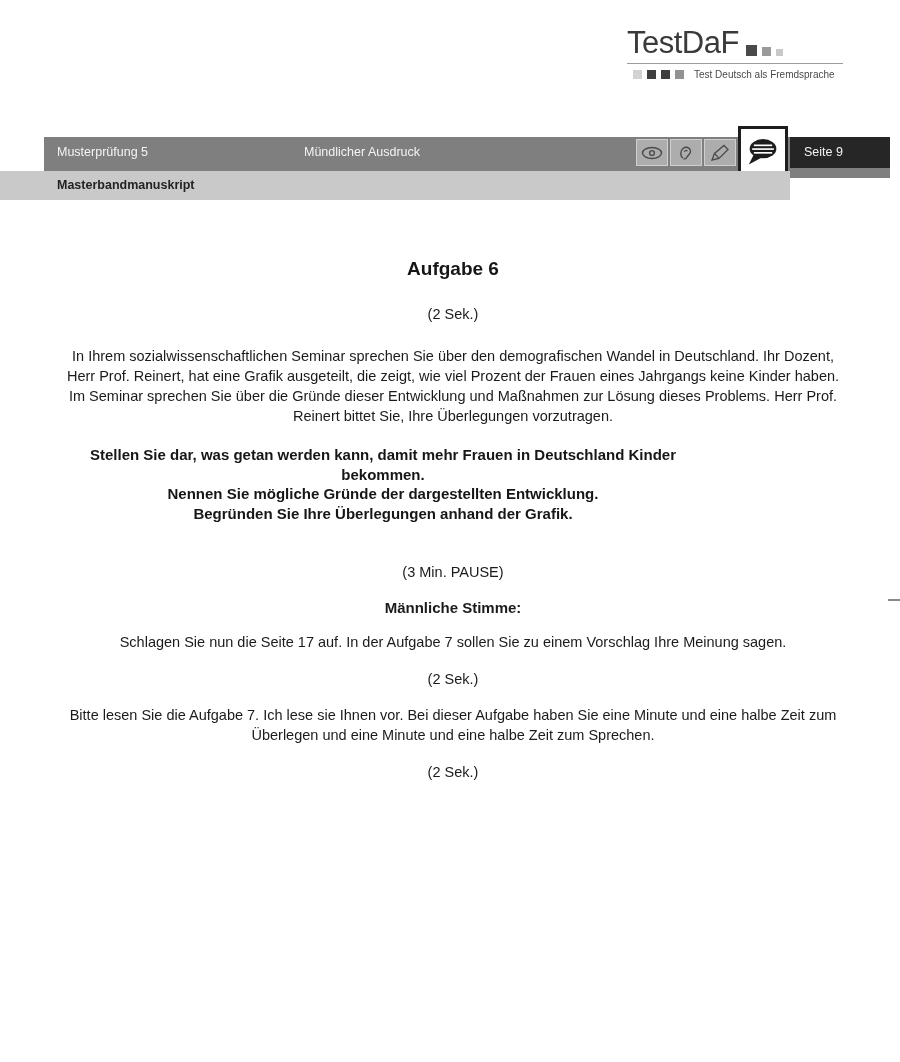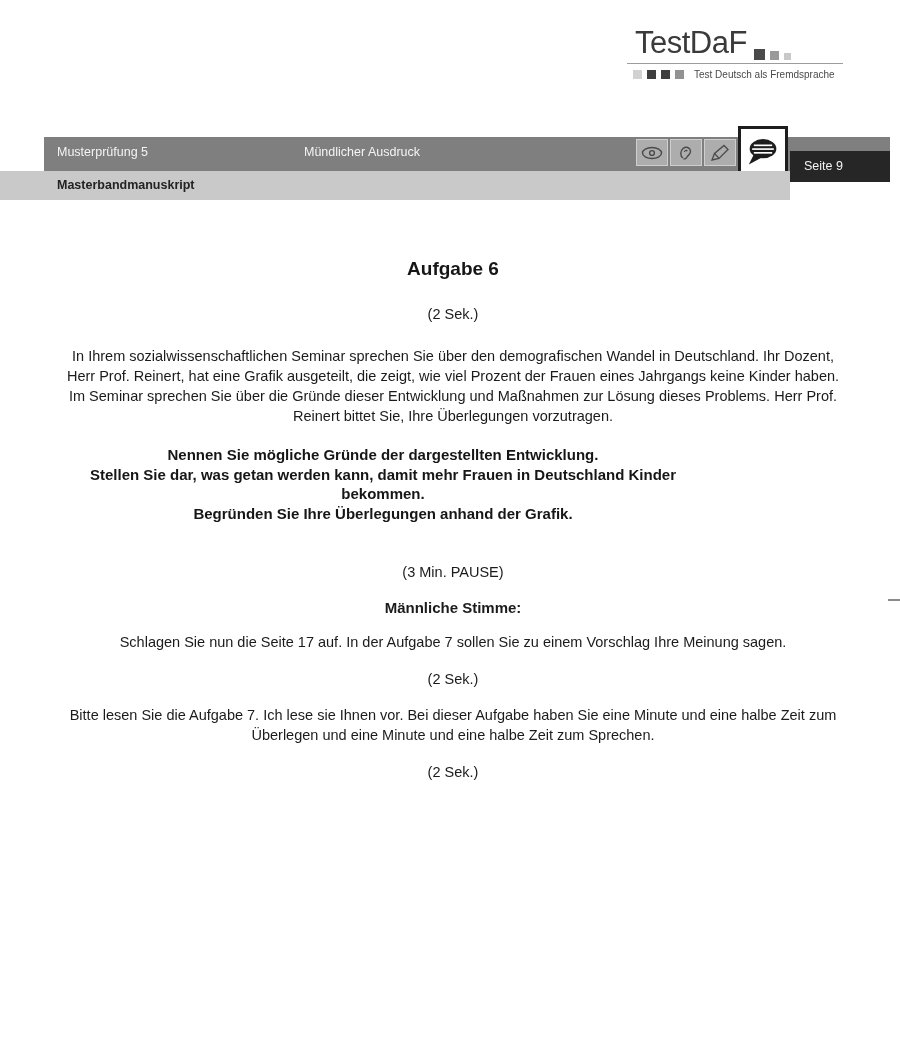--- a/index.html
+++ b/index.html
@@ -5,21 +5,21 @@
   * { margin:0; padding:0; box-sizing:border-box; }
   html,body { background:#ffffff; }
   body { font-family:"Liberation Sans", sans-serif; color:#1b1b1b; }
   .page {
     position:relative; width:900px; height:1062px; background:#ffffff;
     overflow:hidden; margin:0 auto;
   }
 
   
   .logo { position:absolute; left:627px; top:26px; width:216px; }
-  .logo-row1 { display:flex; align-items:flex-end;margin-left:8px; }
+  .logo-row1 { display:flex; align-items:center; }
   .logo-brand { font-size:31px; font-weight:400; color:#3a3a3a; letter-spacing:-0.5px; line-height:34px; }
   .sq { display:inline-block; }
   .lsq1 { width:11px; height:11px; background:#4a4a4a; margin:14px 0 0 7px; }
   .lsq2 { width:9px;  height:9px;  background:#9a9a9a; margin:16px 0 0 5px; }
   .lsq3 { width:7px;  height:7px;  background:#c8c8c8; margin:18px 0 0 5px; }
   .logo-line { height:1px; background:#9c9c9c; margin:3px 0 5px 0; width:100%; }
   .logo-row2 { display:flex; align-items:center;padding-left:6px; }
   .bsq { width:9px; height:9px; margin-right:5px; }
   .bsq1 { background:#d2d2d2; }
   .bsq2 { background:#3e3e3e; }
@@ -45,21 +45,21 @@
     border:1px solid #cfcfcf; display:flex; align-items:center; justify-content:center;
   }
   .icon-box svg { display:block; }
   .ib1 { left:592px; } .ib2 { left:626px; } .ib3 { left:660px; }
   .speech-box {
     position:absolute; left:694px; top:-11px; width:50px; height:52px;
     background:#ffffff; border:3px solid #1d1d1d;
     display:flex; align-items:center; justify-content:center;
   }
   .page-box {
-    position:absolute; right:0; top:14px; width:100px; height:31px;
+    position:absolute; right:0; top:0; width:100px; height:31px;
     background:#262626; color:#f4f4f4; font-size:12.5px;
     line-height:31px; padding-left:14px;
   }
 
   
   .sub-bar {
     position:absolute; left:0; top:171px; width:790px; height:29px;
     background:#c9c9c9;
   }
   .sub-bar-label {
@@ -149,22 +149,22 @@
   </div>
 
   <div class="content">
     <div class="task-title">Aufgabe 6</div>
 
     <div class="pause p1">(2 Sek.)</div>
 
     <div class="intro">In Ihrem sozialwissenschaftlichen Seminar sprechen Sie über den demografischen Wandel in Deutschland. Ihr Dozent, Herr Prof. Reinert, hat eine Grafik ausgeteilt, die zeigt, wie viel Prozent der Frauen eines Jahrgangs keine Kinder haben. Im Seminar sprechen Sie über die Gründe dieser Entwicklung und Maßnahmen zur Lösung dieses Problems. Herr Prof. Reinert bittet Sie, Ihre Überlegungen vorzutragen.</div>
 
     <div class="task-block">
+      <div class="task-line">Stellen Sie dar, was getan werden kann, damit mehr Frauen in Deutschland Kinder bekommen.</div>
       <div class="task-line">Nennen Sie mögliche Gründe der dargestellten Entwicklung.</div>
-      <div class="task-line">Stellen Sie dar, was getan werden kann, damit mehr Frauen in Deutschland Kinder bekommen.</div>
       <div class="task-line">Begründen Sie Ihre Überlegungen anhand der Grafik.</div>
     </div>
 
     <div class="pause p2">(3 Min. PAUSE)</div>
 
     <div class="voice-label">Männliche Stimme:</div>
 
 
 
     <div class="instr1">Schlagen Sie nun die Seite 17 auf. In der Aufgabe 7 sollen Sie zu einem Vorschlag Ihre Meinung sagen.</div>

